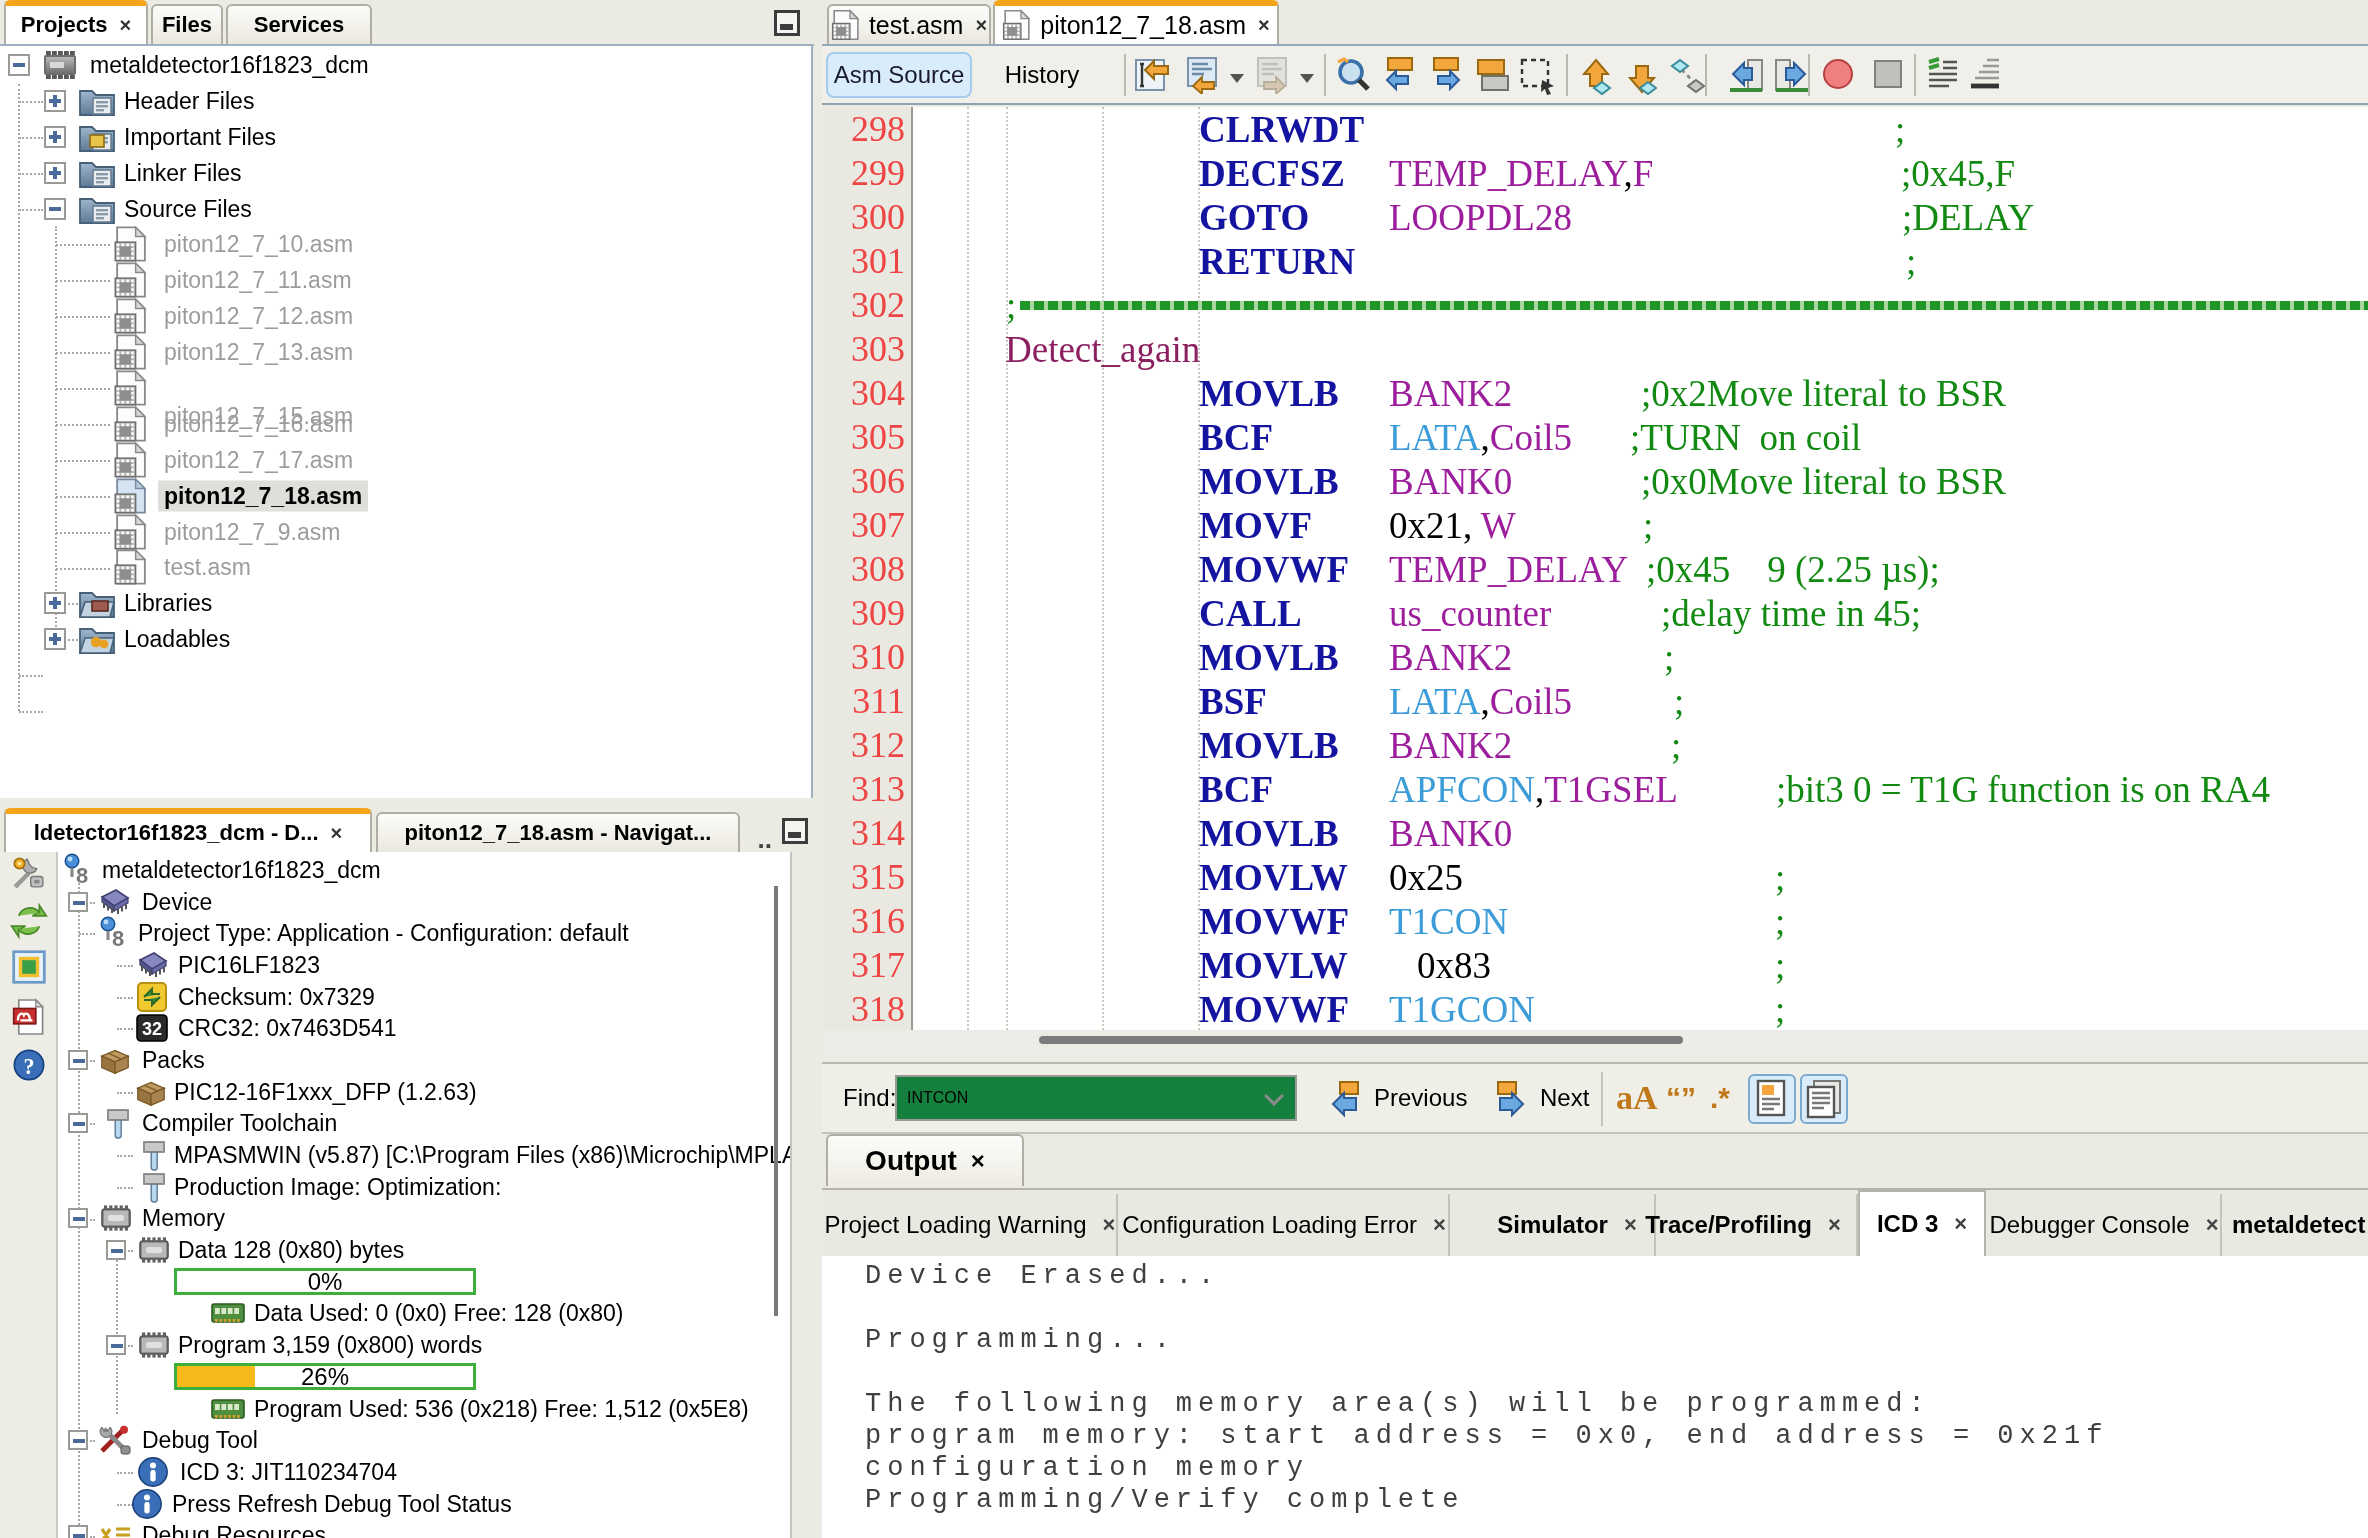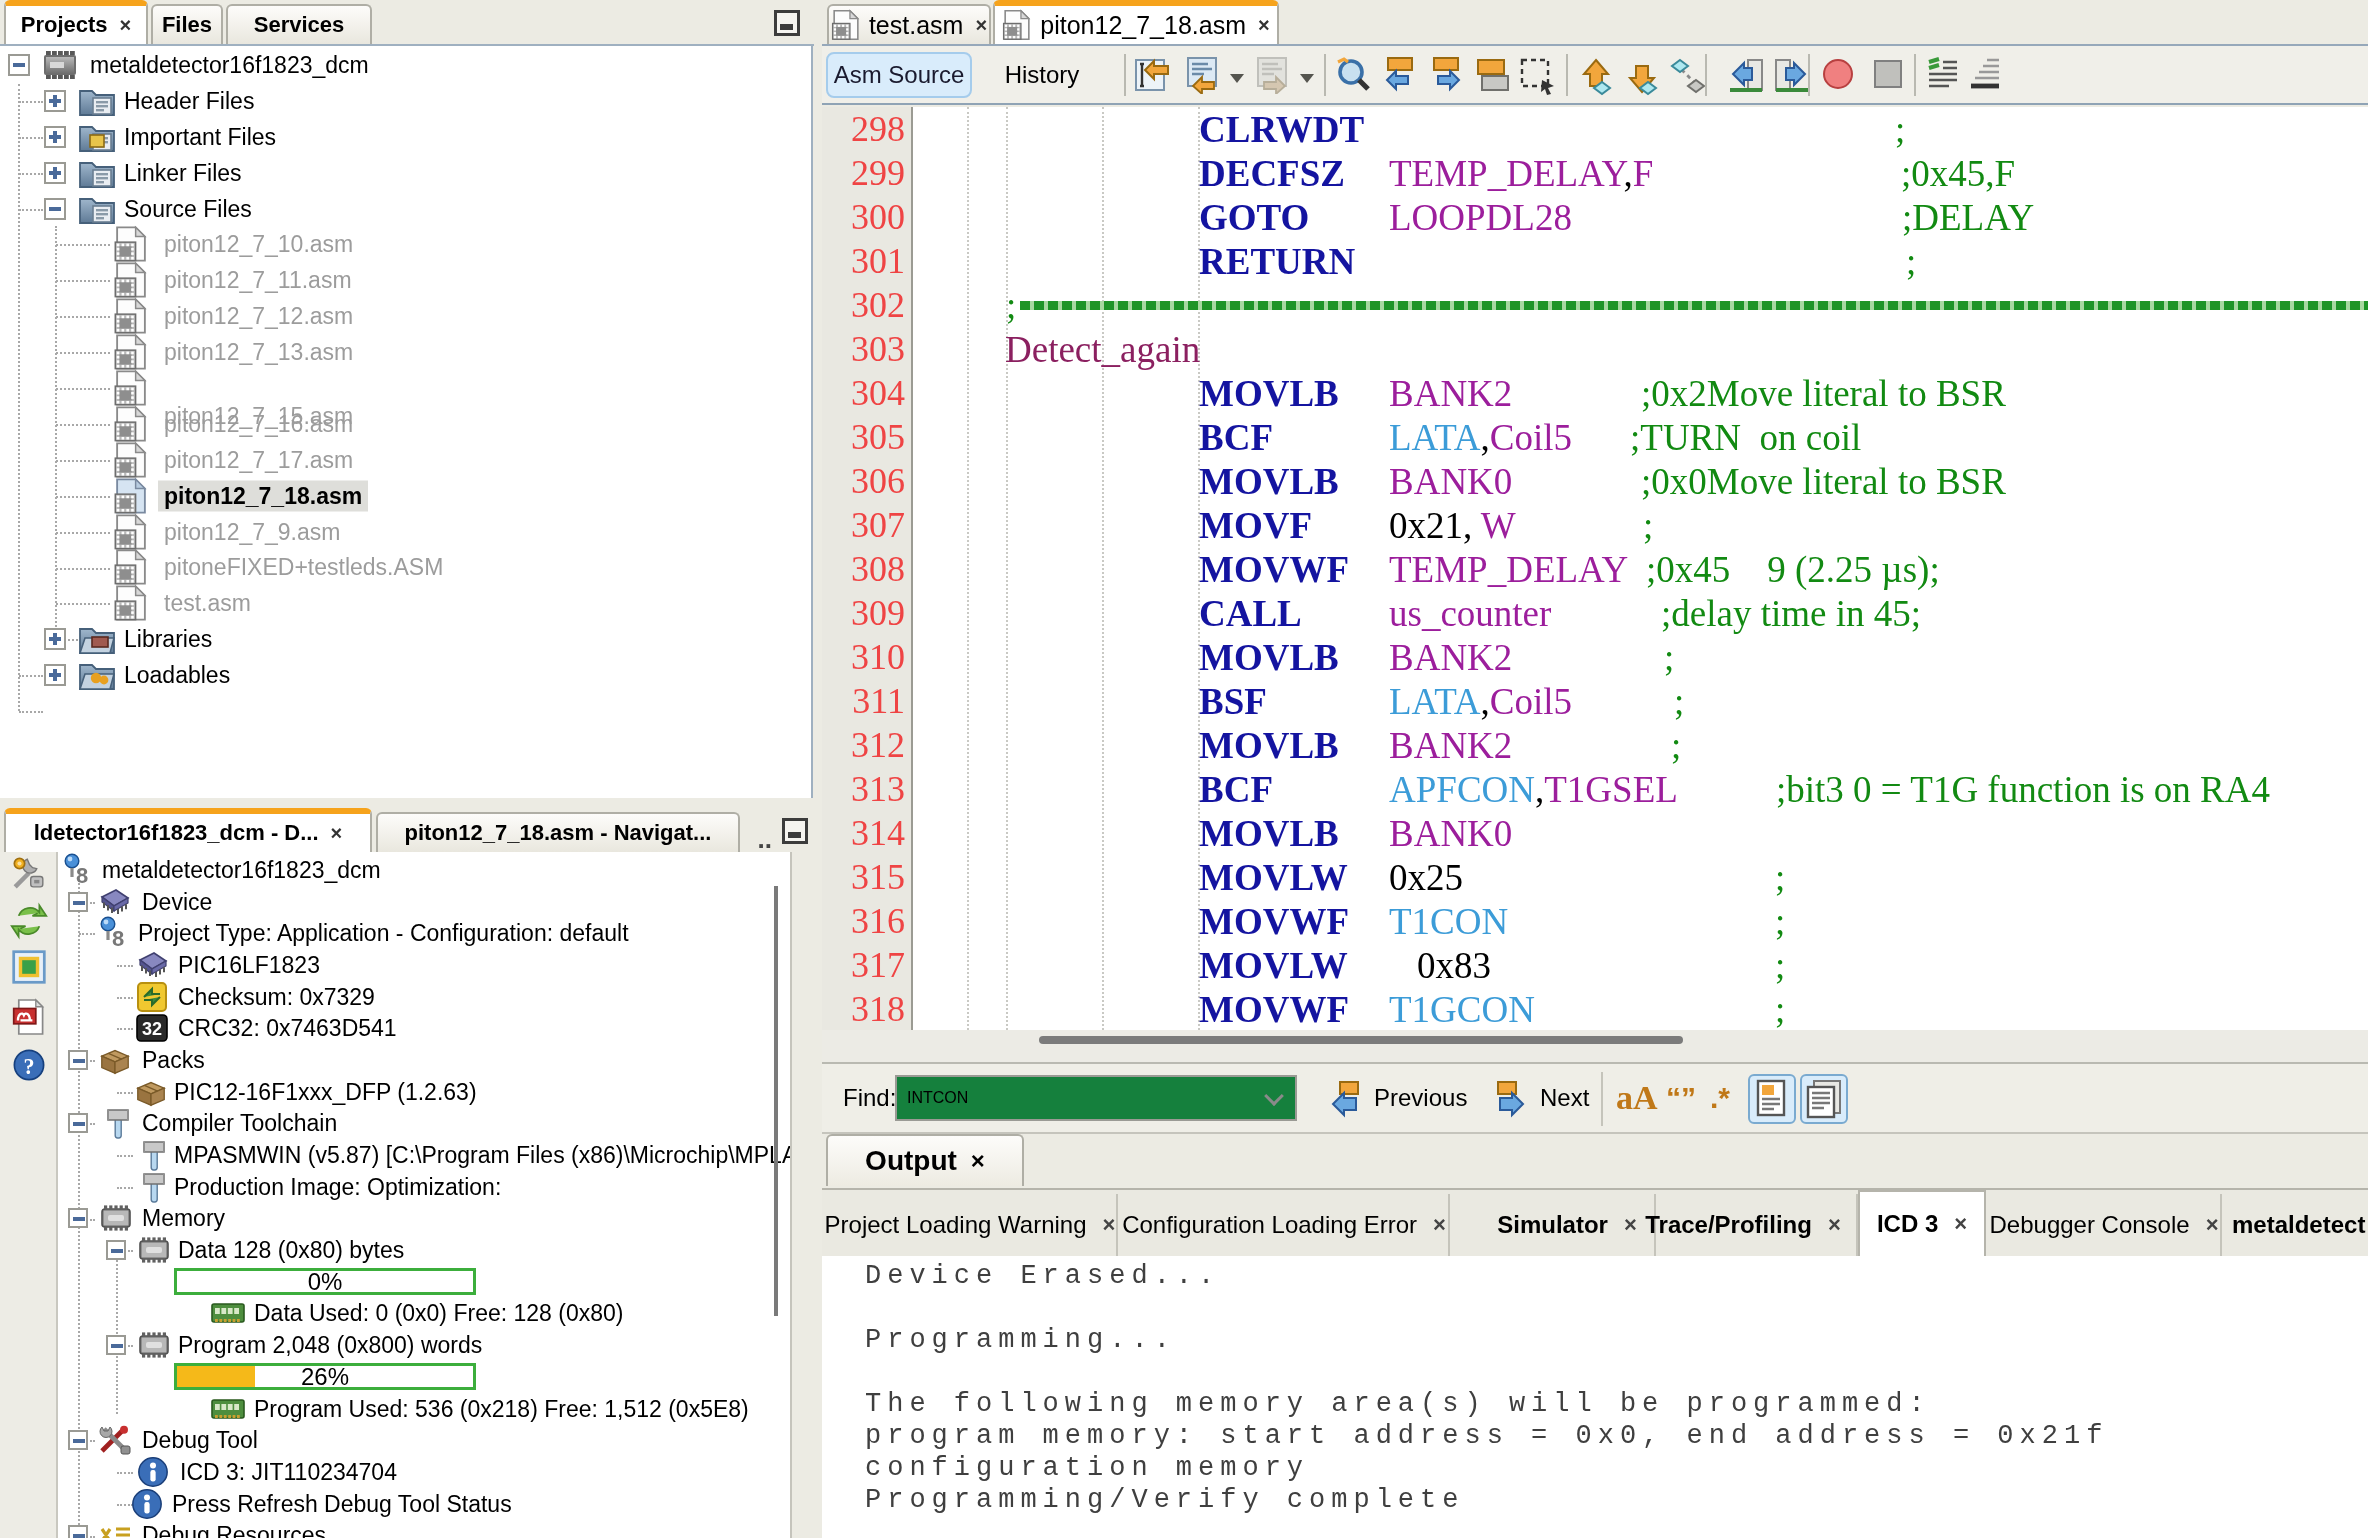--- a/index.html
+++ b/index.html
@@ -362,26 +362,20 @@
       <div class="trow">
           <svg class="ic" style="left:113px;" width="36" height="37" viewBox="0 0 19 20">
             <use href="#i-asm"></use>
           </svg>
           <span class="lbl gray" style="left:164px;">piton12_7_9.asm</span>
         </div>
       <div class="trow">
           <svg class="ic" style="left:113px;" width="36" height="37" viewBox="0 0 19 20">
             <use href="#i-asm"></use>
           </svg>
-          <span class="lbl gray" style="left:164px;">pitoneFIXED+testleds.ASM</span>
-        </div>
-      <div class="trow">
-          <svg class="ic" style="left:113px;" width="36" height="37" viewBox="0 0 19 20">
-            <use href="#i-asm"></use>
-          </svg>
           <span class="lbl gray" style="left:164px;">test.asm</span>
         </div>
       <div class="trow">
           <div class="ebox plus" style="left:44px;"></div>
           <svg class="ic" style="left:78px;" width="38" height="32" viewBox="0 0 19 16">
             <use href="#i-fold2"></use>
             <rect x="7" y="7" width="8" height="5" fill="#A05A50" stroke="#5a2a20" stroke-width="0.8"></rect>
           </svg>
           <span class="lbl" style="left:124px;">Libraries</span>
         </div>
@@ -545,21 +539,21 @@
             <svg class="ic" style="left:150px;" width="36px" height="34" viewBox="0 0 18 17">
               <use href="#i-ram"></use>
             </svg>
             <span class="lbl" style="left:194px;">Data Used: 0 (0x0) Free: 128 (0x80)</span>
           </div>
         <div class="drow">
             <div class="ebox" style="left:46px; width:20px; height:20px;"></div>
             <svg class="ic" style="left:76px;" width="36" height="34" viewBox="0 0 18 17">
               <use href="#i-gchip"></use>
             </svg>
-            <span class="lbl" style="left:118px;">Program 2,048 (0x800) words</span>
+            <span class="lbl" style="left:118px;">Program 3,159 (0x800) words</span>
           </div>
         <div class="drow">
             <div style="position:absolute; left:114px; top:2px; width:302px; height:27px; border:3px solid #3CAE3C; background:#fff; text-align:center; font-size:24px; line-height:22px;"><div style="position:absolute; left:0; top:0; width:78px; height:21px; background:#F5B919;"></div><span style="position:relative;">26%</span></div>
           </div>
         <div class="drow">
             <svg class="ic" style="left:150px;" width="36" height="34" viewBox="0 0 18 17">
               <use href="#i-ram"></use>
             </svg>
             <span class="lbl" style="left:194px;">Program Used: 536 (0x218) Free: 1,512 (0x5E8)</span>
           </div>

